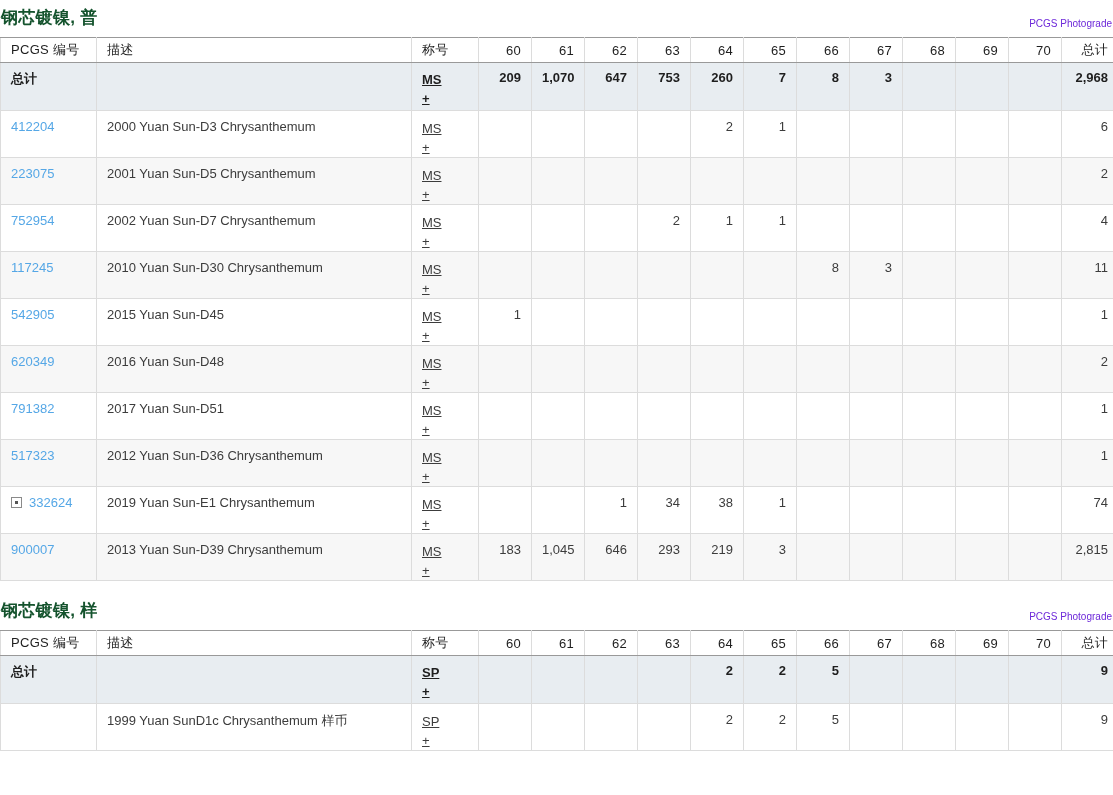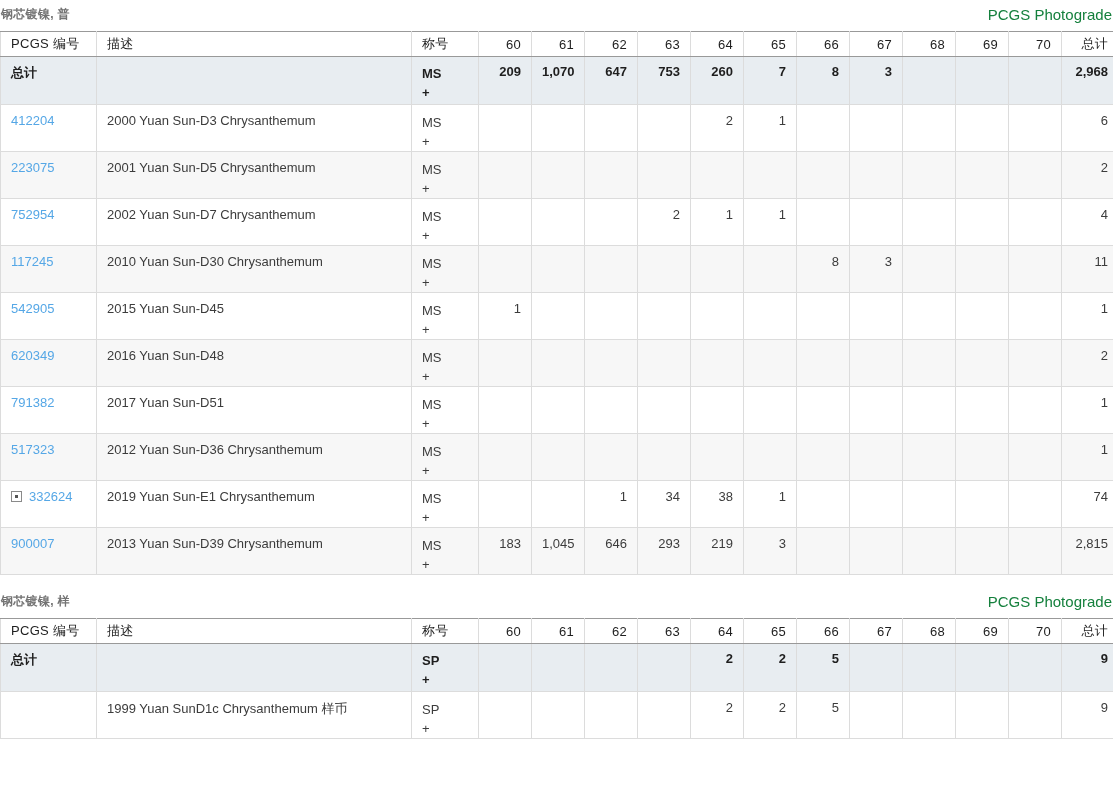--- a/index.html
+++ b/index.html
@@ -8,22 +8,22 @@
     background:#ffffff;
     color:#3c3c3c;
   }
   .page { width:1113px; position:relative; background:#fff; }
 
   .section-header {
     display:flex; justify-content:space-between; align-items:flex-end;
     padding:6px 1px 8px 1px;
   }
   .section + .section .section-header { padding-top:18px;gap:28px; }
-  .section-title { font-size:12px; font-weight:700; color:#737373; letter-spacing:.3px; }
-  .photograde-link { font-size:15px; color:#15803d; text-decoration:none; cursor:pointer; }
+  .section-title { font-size:17px; font-weight:700; color:#14532d; letter-spacing:.3px; }
+  .photograde-link { font-size:10px; color:#6d28d9; text-decoration:none; cursor:pointer; }
 
   table {
     border-collapse:collapse; table-layout:fixed;
     width:1112px; font-size:13px;
   }
   th {
     border-top:1px solid #999; border-bottom:1px solid #999;
     border-left:1px solid #dcdcdc; border-right:1px solid #dcdcdc;
     padding:3px 10px; height:22px;
     font-weight:400; color:#1e1e1e; text-align:right; white-space:nowrap;
@@ -40,21 +40,21 @@
     border:1px solid #dcdcdc;
     height:45px; padding:8px 10px 0 10px;
     vertical-align:top; text-align:right; color:#3c3c3c;
   }
   td.left { text-align:left; }
   tr.total-row td {
     background:#e8edf1; font-weight:700; color:#1e1e1e;
     height:48px; padding-top:7px;
   }
   tbody tr:nth-child(even) td { background:#f7f7f7; }
-  .designation { white-space:pre-line; line-height:19px; }
+  .designation { white-space:pre-line; line-height:19px;text-decoration:underline; }
   .pcgs-link { color:#55a7e6; text-decoration:none; cursor:pointer; }
 
   .expand-icon {
     display:inline-block; width:11px; height:11px;
     border:1px solid #8a8a8a; background:#fff;
     position:relative; margin-right:7px; top:1px;
   }
   .expand-icon::after {
     content:""; position:absolute; left:3px; top:3px; width:3px; height:3px;
     background:#555;

